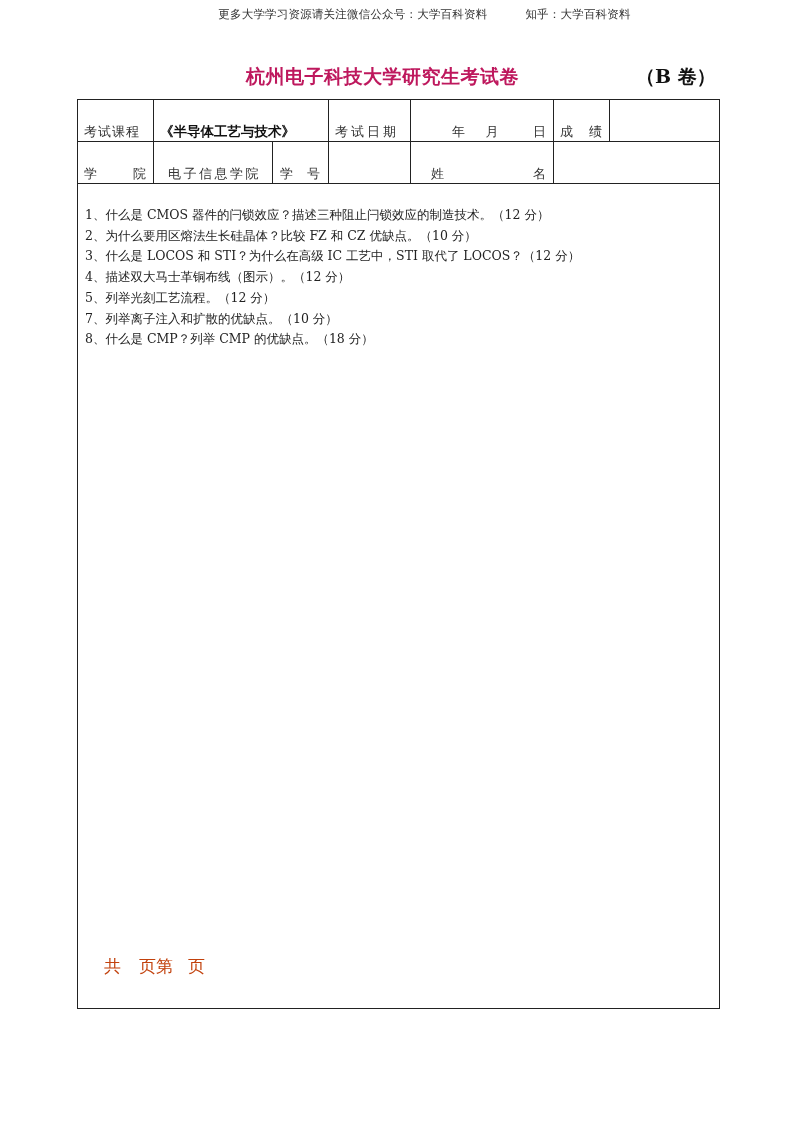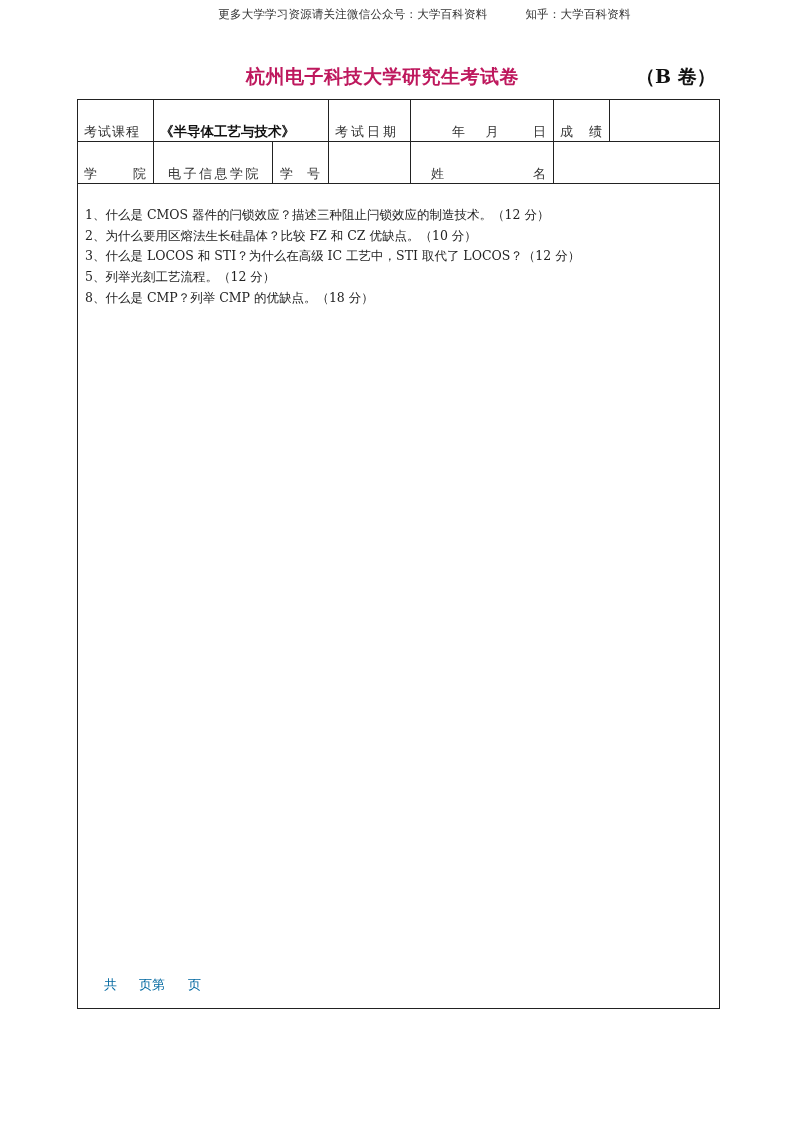--- a/index.html
+++ b/index.html
@@ -36,21 +36,21 @@
     .cell.bold {
       font-family: "DejaVu Sans", "Liberation Sans", sans-serif;
       font-weight: bold; font-size: 13.5px; color: #111;
     }
     .questions {
       position: absolute; left: 85px; top: 205px; width: 620px;
       font-size: 12.5px; color: #222; line-height: 20.7px;
     }
     .questions .q { white-space: nowrap; }
     .footer-pages {
-      position: absolute; top: 976px; left: 104px; font-size: 13px; color: #0369a1;
+      position: absolute; top: 955px; left: 104px; font-size: 17px; color: #c2410c;
       white-space: nowrap;
     }
     .footer-pages span { display: inline-block; }
   </style>
 </head>
 <body>
 
 <div class="header-note">
   <span>更多大学学习资源请关注微信公众号：大学百科资料</span><span class="gap"></span><span>知乎：大学百科资料</span>
 </div>
@@ -110,19 +110,21 @@
   <span>名</span>
 </div>
 <div class="cell" style="left:560px; top:141px; width:154px;">
   <span></span>
 </div>
 
 <div class="questions">
   <div class="q">1、什么是 CMOS 器件的闩锁效应？描述三种阻止闩锁效应的制造技术。（12 分）</div>
   <div class="q">2、为什么要用区熔法生长硅晶体？比较 FZ 和 CZ 优缺点。（10 分）</div>
   <div class="q">3、什么是 LOCOS 和 STI？为什么在高级 IC 工艺中，STI 取代了 LOCOS？（12 分）</div>
+  <div class="q">4、描述双大马士革铜布线（图示）。（12 分）</div>
   <div class="q">5、列举光刻工艺流程。（12 分）</div>
+  <div class="q">7、列举离子注入和扩散的优缺点。（10 分）</div>
   <div class="q">8、什么是 CMP？列举 CMP 的优缺点。（18 分）</div>
 </div>
 
 <div class="footer-pages">
   <span style="width:35px;">共</span><span style="width:49px;">页第</span><span>页</span>
 </div>
 
 </body></html>

